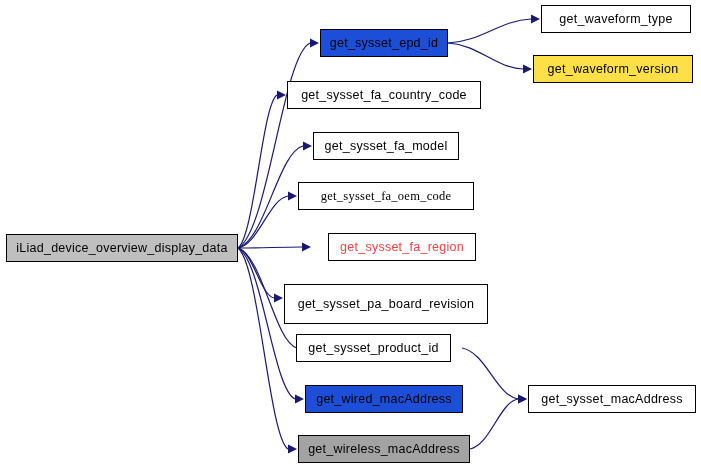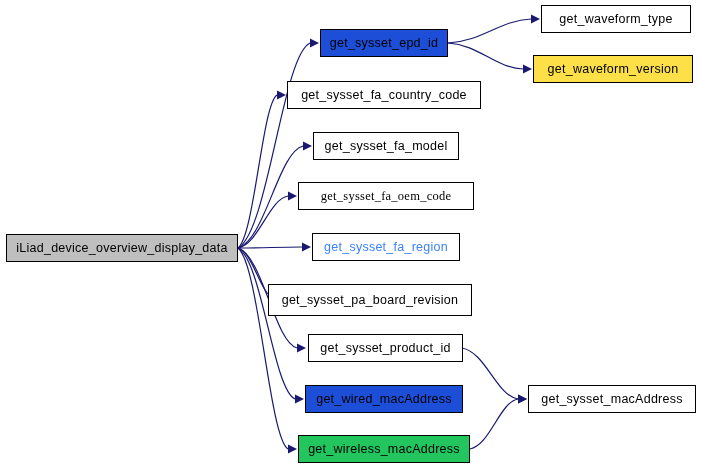--- a/index.html
+++ b/index.html
@@ -87,33 +87,33 @@
       </div>
       <div class="node" style="left: 287px; top: 81px; width: 194px; height: 28px; background: rgb(255, 255, 255); border-color: rgb(0, 0, 0); color: rgb(0, 0, 0);">
         <span class="node-label">get_sysset_fa_country_code</span>
       </div>
       <div class="node" style="left: 313px; top: 132px; width: 146px; height: 28px; background: rgb(255, 255, 255); border-color: rgb(0, 0, 0); color: rgb(0, 0, 0);">
         <span class="node-label">get_sysset_fa_model</span>
       </div>
       <div class="node" style="left: 298px; top: 182px; width: 176px; height: 28px; background: rgb(255, 255, 255); border-color: rgb(0, 0, 0); color: rgb(0, 0, 0); font-family: Liberation Serif, serif;">
         <span class="node-label">get_sysset_fa_oem_code</span>
       </div>
-      <div class="node" style="left: 312px; top: 233px; width: 148px; height: 28px; background: rgb(255, 255, 255); border-color: rgb(0, 0, 0); color: #3b82f6;">
+      <div class="node" style="left: 328px; top: 233px; width: 148px; height: 28px; background: rgb(255, 255, 255); border-color: rgb(0, 0, 0); color: #ef4444;">
         <span class="node-label">get_sysset_fa_region</span>
       </div>
-      <div class="node" style="left: 268px; top: 284px; width: 204px; height: 32px; background: rgb(255, 255, 255); border-color: rgb(0, 0, 0); color: rgb(0, 0, 0);">
+      <div class="node" style="left: 284px; top: 284px; width: 204px; height: 40px; background: rgb(255, 255, 255); border-color: rgb(0, 0, 0); color: rgb(0, 0, 0);">
         <span class="node-label">get_sysset_pa_board_revision</span>
       </div>
-      <div class="node" style="left: 308px; top: 334px; width: 155px; height: 28px; background: rgb(255, 255, 255); border-color: rgb(0, 0, 0); color: rgb(0, 0, 0);">
+      <div class="node" style="left: 296px; top: 334px; width: 155px; height: 28px; background: rgb(255, 255, 255); border-color: rgb(0, 0, 0); color: rgb(0, 0, 0);">
         <span class="node-label">get_sysset_product_id</span>
       </div>
       <div class="node" style="left: 305px; top: 385px; width: 158px; height: 28px; background: #1d4ed8; border-color: rgb(0, 0, 0); color: rgb(0, 0, 0);">
         <span class="node-label">get_wired_macAddress</span>
       </div>
-      <div class="node" style="left: 298px; top: 435px; width: 172px; height: 28px; background: #22c55e; border-color: rgb(0, 0, 0); color: rgb(0, 0, 0);">
+      <div class="node" style="left: 298px; top: 435px; width: 172px; height: 28px; background: #a3a3a3; border-color: rgb(0, 0, 0); color: rgb(0, 0, 0);">
         <span class="node-label">get_wireless_macAddress</span>
       </div>
       <div class="node" style="left: 541px; top: 5px; width: 150px; height: 28px; background: rgb(255, 255, 255); border-color: rgb(0, 0, 0); color: rgb(0, 0, 0);">
         <span class="node-label">get_waveform_type</span>
       </div>
       <div class="node" style="left: 533px; top: 55px; width: 160px; height: 28px; background: #fde047; border-color: rgb(0, 0, 0); color: rgb(0, 0, 0);">
         <span class="node-label">get_waveform_version</span>
       </div>
       <div class="node" style="left: 528px; top: 385px; width: 168px; height: 28px; background: rgb(255, 255, 255); border-color: rgb(0, 0, 0); color: rgb(0, 0, 0);">
         <span class="node-label">get_sysset_macAddress</span>

